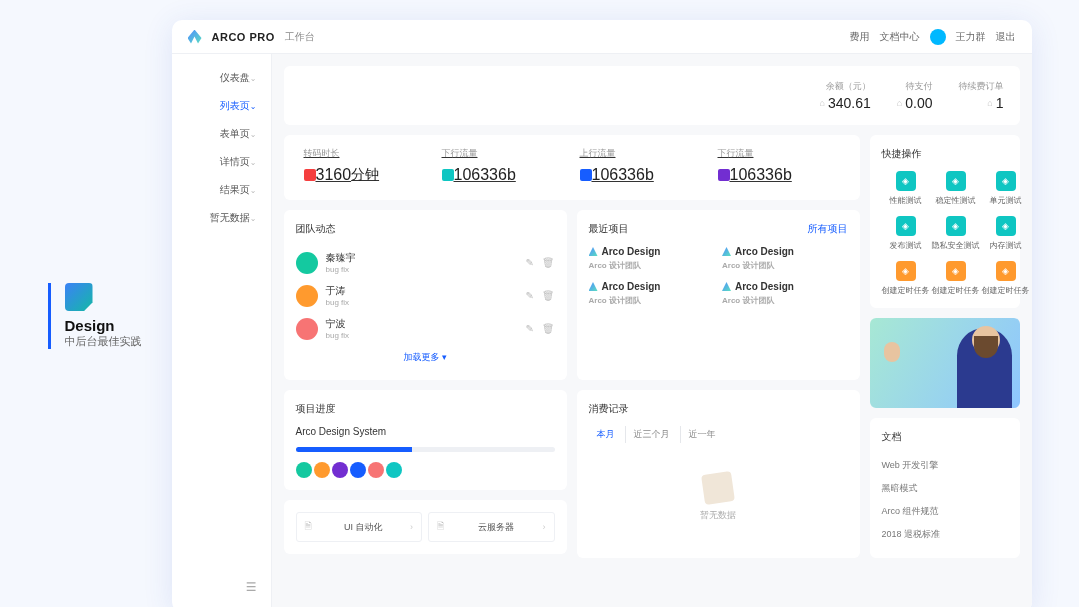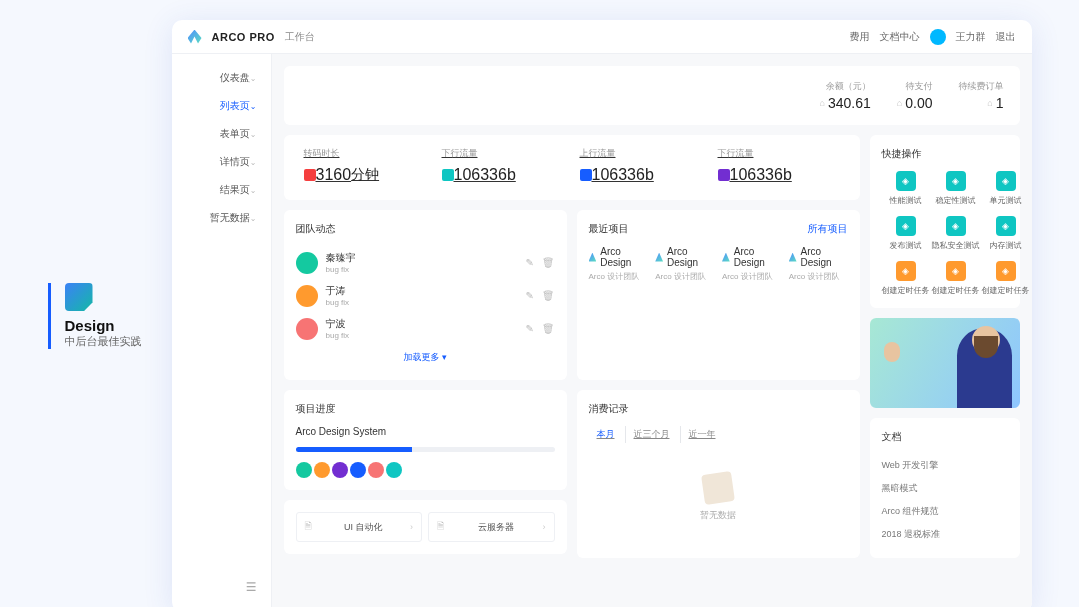--- a/index.html
+++ b/index.html
@@ -44,34 +44,34 @@
 .card h3 a { color:#165dff; font-weight:400; cursor:pointer; }
 .team-row { display:flex; align-items:center; padding:5px 0; gap:8px; }
 .av { width:22px; height:22px; border-radius:50%; flex-shrink:0; }
 .av.c1{background:#14c9a0;} .av.c2{background:#ff9a2e;} .av.c3{background:#f77474;}
 .team-row .info { flex:1; }
 .team-row .name { font-size:10px; color:#333; }
 .team-row .desc { font-size:8px; color:#aaa; }
 .team-row .act { color:#bbb; font-size:10px; display:flex; gap:8px; }
 .team-row .act span{cursor:pointer;}
 .more { text-align:center; font-size:9px; color:#165dff; margin-top:6px; cursor:pointer; }
-.projects { display:grid; grid-template-columns:1fr 1fr 1fr 1fr; gap:10px 8px; }
+.projects { display:grid; grid-template-columns:1fr 1fr; gap:10px 8px;font-weight:bold; }
 .proj .pname { font-size:10px; color:#333; display:flex; align-items:center; gap:4px; }
 .proj .pname::before { content:""; width:9px; height:9px; background:linear-gradient(135deg,#4f8eff,#5be0c0); clip-path:polygon(50% 0,100% 100%,0 100%); }
 .proj .pteam { font-size:8px; color:#aaa; margin-top:3px; }
 .quick { display:grid; grid-template-columns:repeat(3,1fr); gap:10px 2px; }
 .qitem { text-align:center; cursor:pointer; }
 .qicon { width:20px; height:20px; border-radius:4px; margin:0 auto 4px; display:flex; align-items:center; justify-content:center; color:#fff; font-size:9px; }
 .qicon.teal{background:#0fc6c2;} .qicon.org{background:#ff9a2e;}
 .qitem .ql { font-size:8px; color:#666; white-space:nowrap; }
 .progress-bar { height:5px; background:#eef0f4; border-radius:3px; overflow:hidden; margin:10px 0; }
 .progress-fill { height:100%; width:45%; background:#165dff; }
 .avs { display:flex; gap:2px; }
 .avs .a { width:16px; height:16px; border-radius:50%; }
-.tabs { display:flex; gap:2px; font-size:9px; color:#888; margin-bottom:10px;text-decoration:underline; }
+.tabs { display:flex; gap:2px; font-size:9px; color:#888; margin-bottom:10px; }
 .tabs span { padding:2px 8px; cursor:pointer; }
 .tabs span.active { color:#165dff; }
 .tabs span+span { border-left:1px solid #e5e7eb; }
 .empty { text-align:center; padding:20px 0; }
 .empty .ei { width:30px; height:30px; background:#f0e6d8; border-radius:4px; margin:0 auto 6px; transform:rotate(-8deg); }
 .empty .et { font-size:9px; color:#aaa; }
 .recent-grid { display:grid; grid-template-columns:1fr 1fr; gap:6px; }
 .recent-item { border:1px solid #eef0f4; border-radius:3px; padding:6px 8px; font-size:9px; color:#555; display:flex; align-items:center; justify-content:space-between; cursor:pointer; }
 .recent-item::before { content:"🗎"; color:#bbb; margin-right:5px; font-size:9px; }
 .recent-item::after { content:"›"; color:#ccc; }

